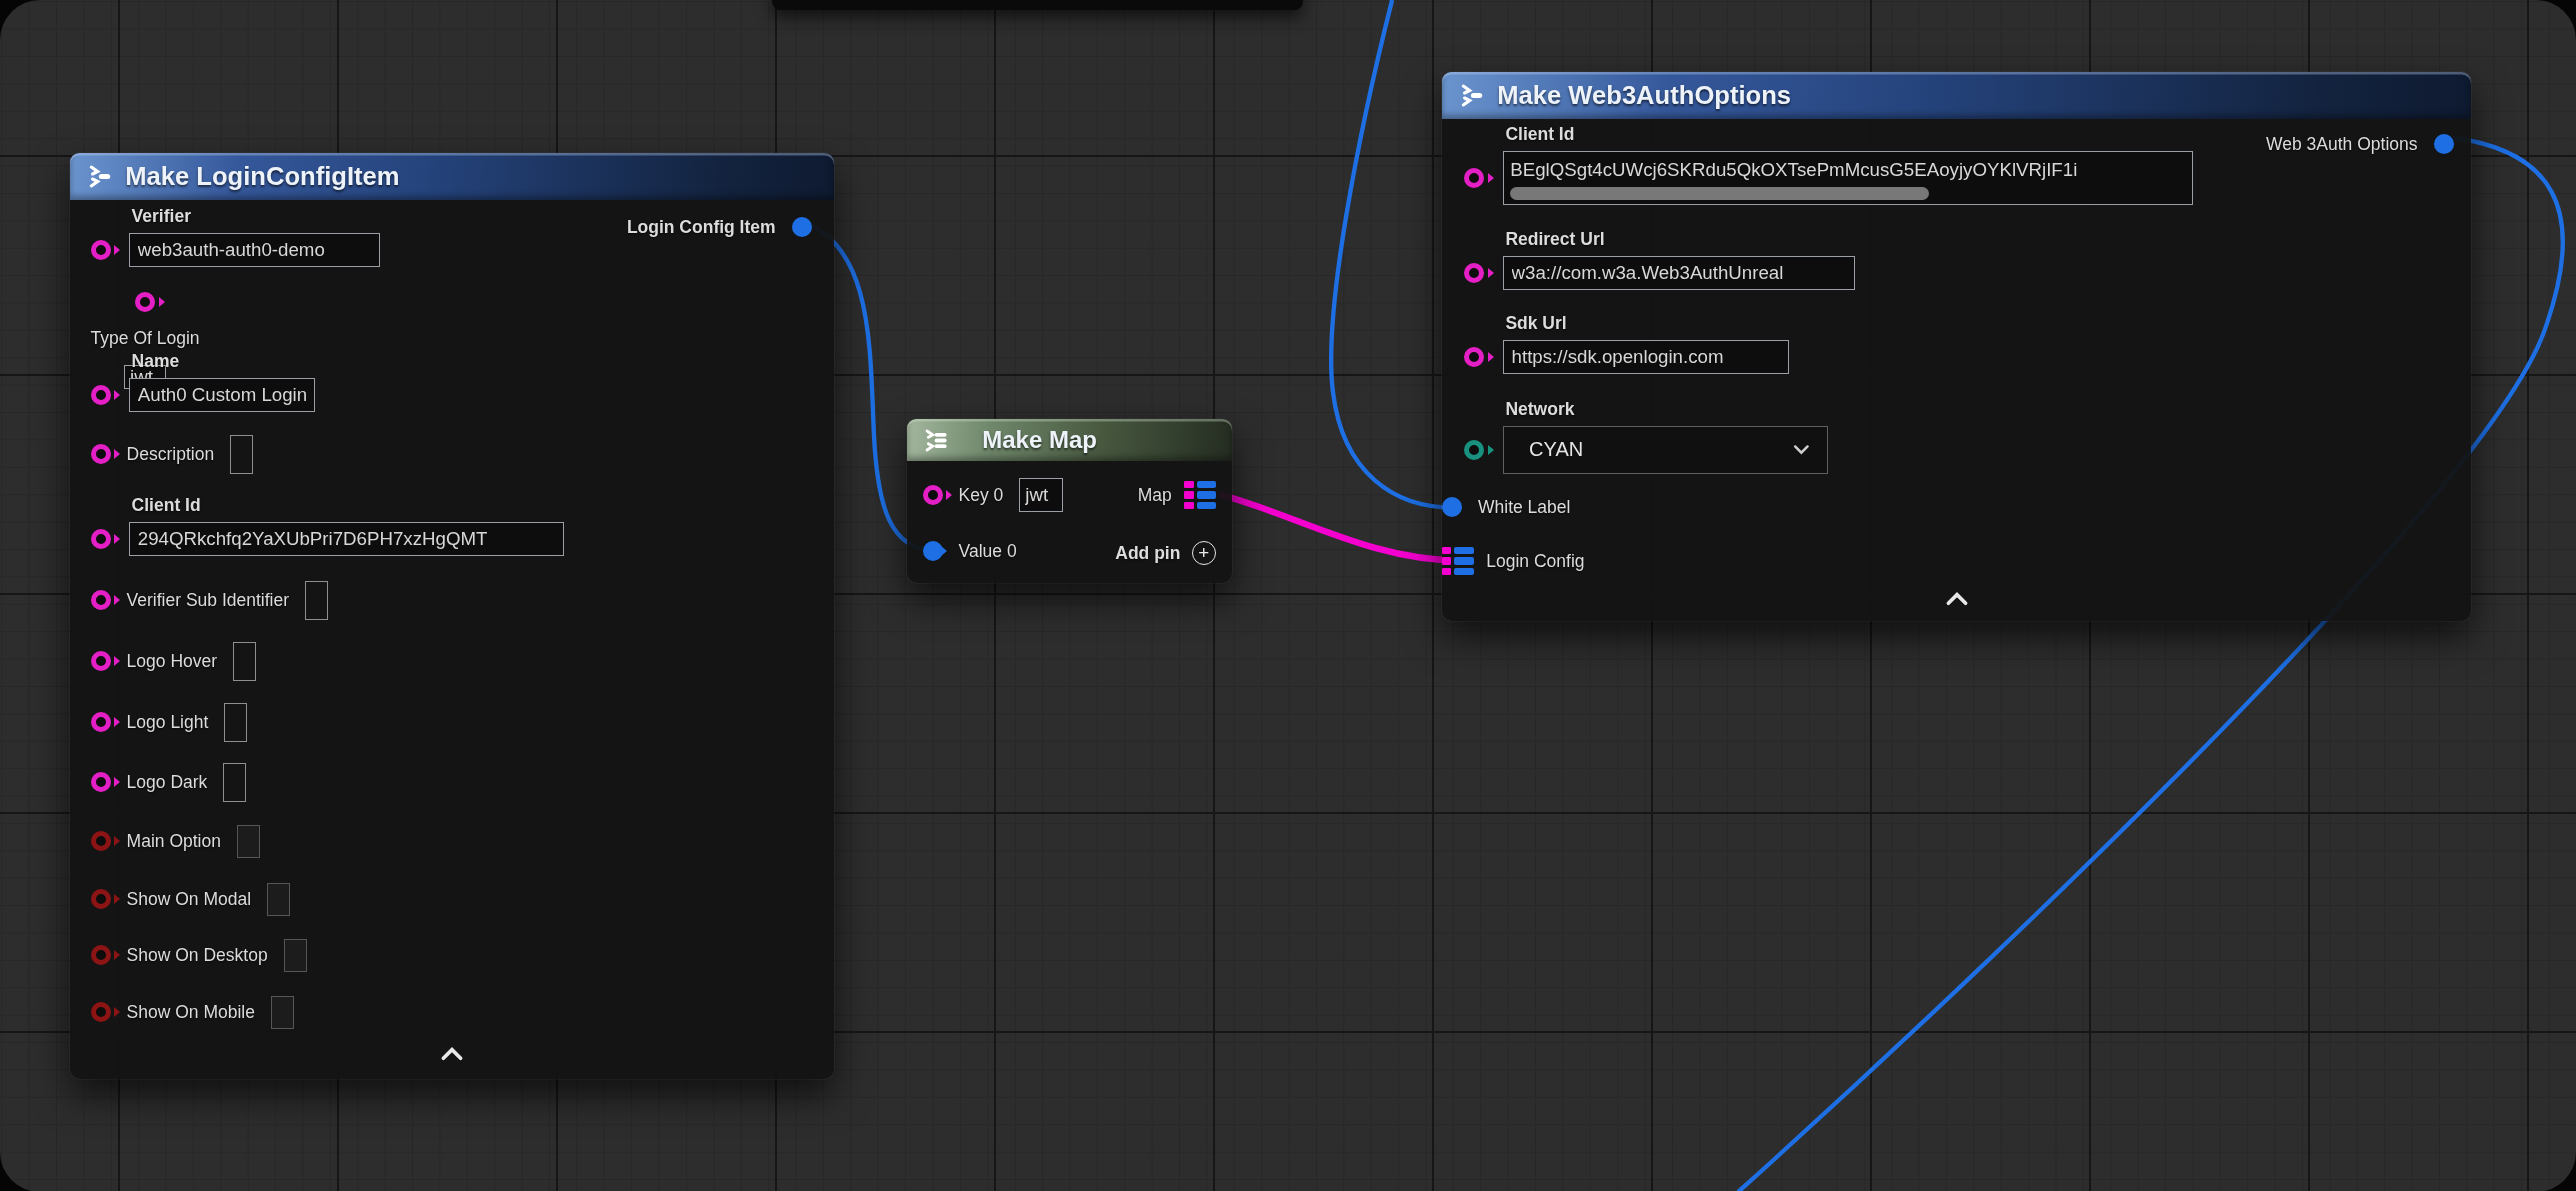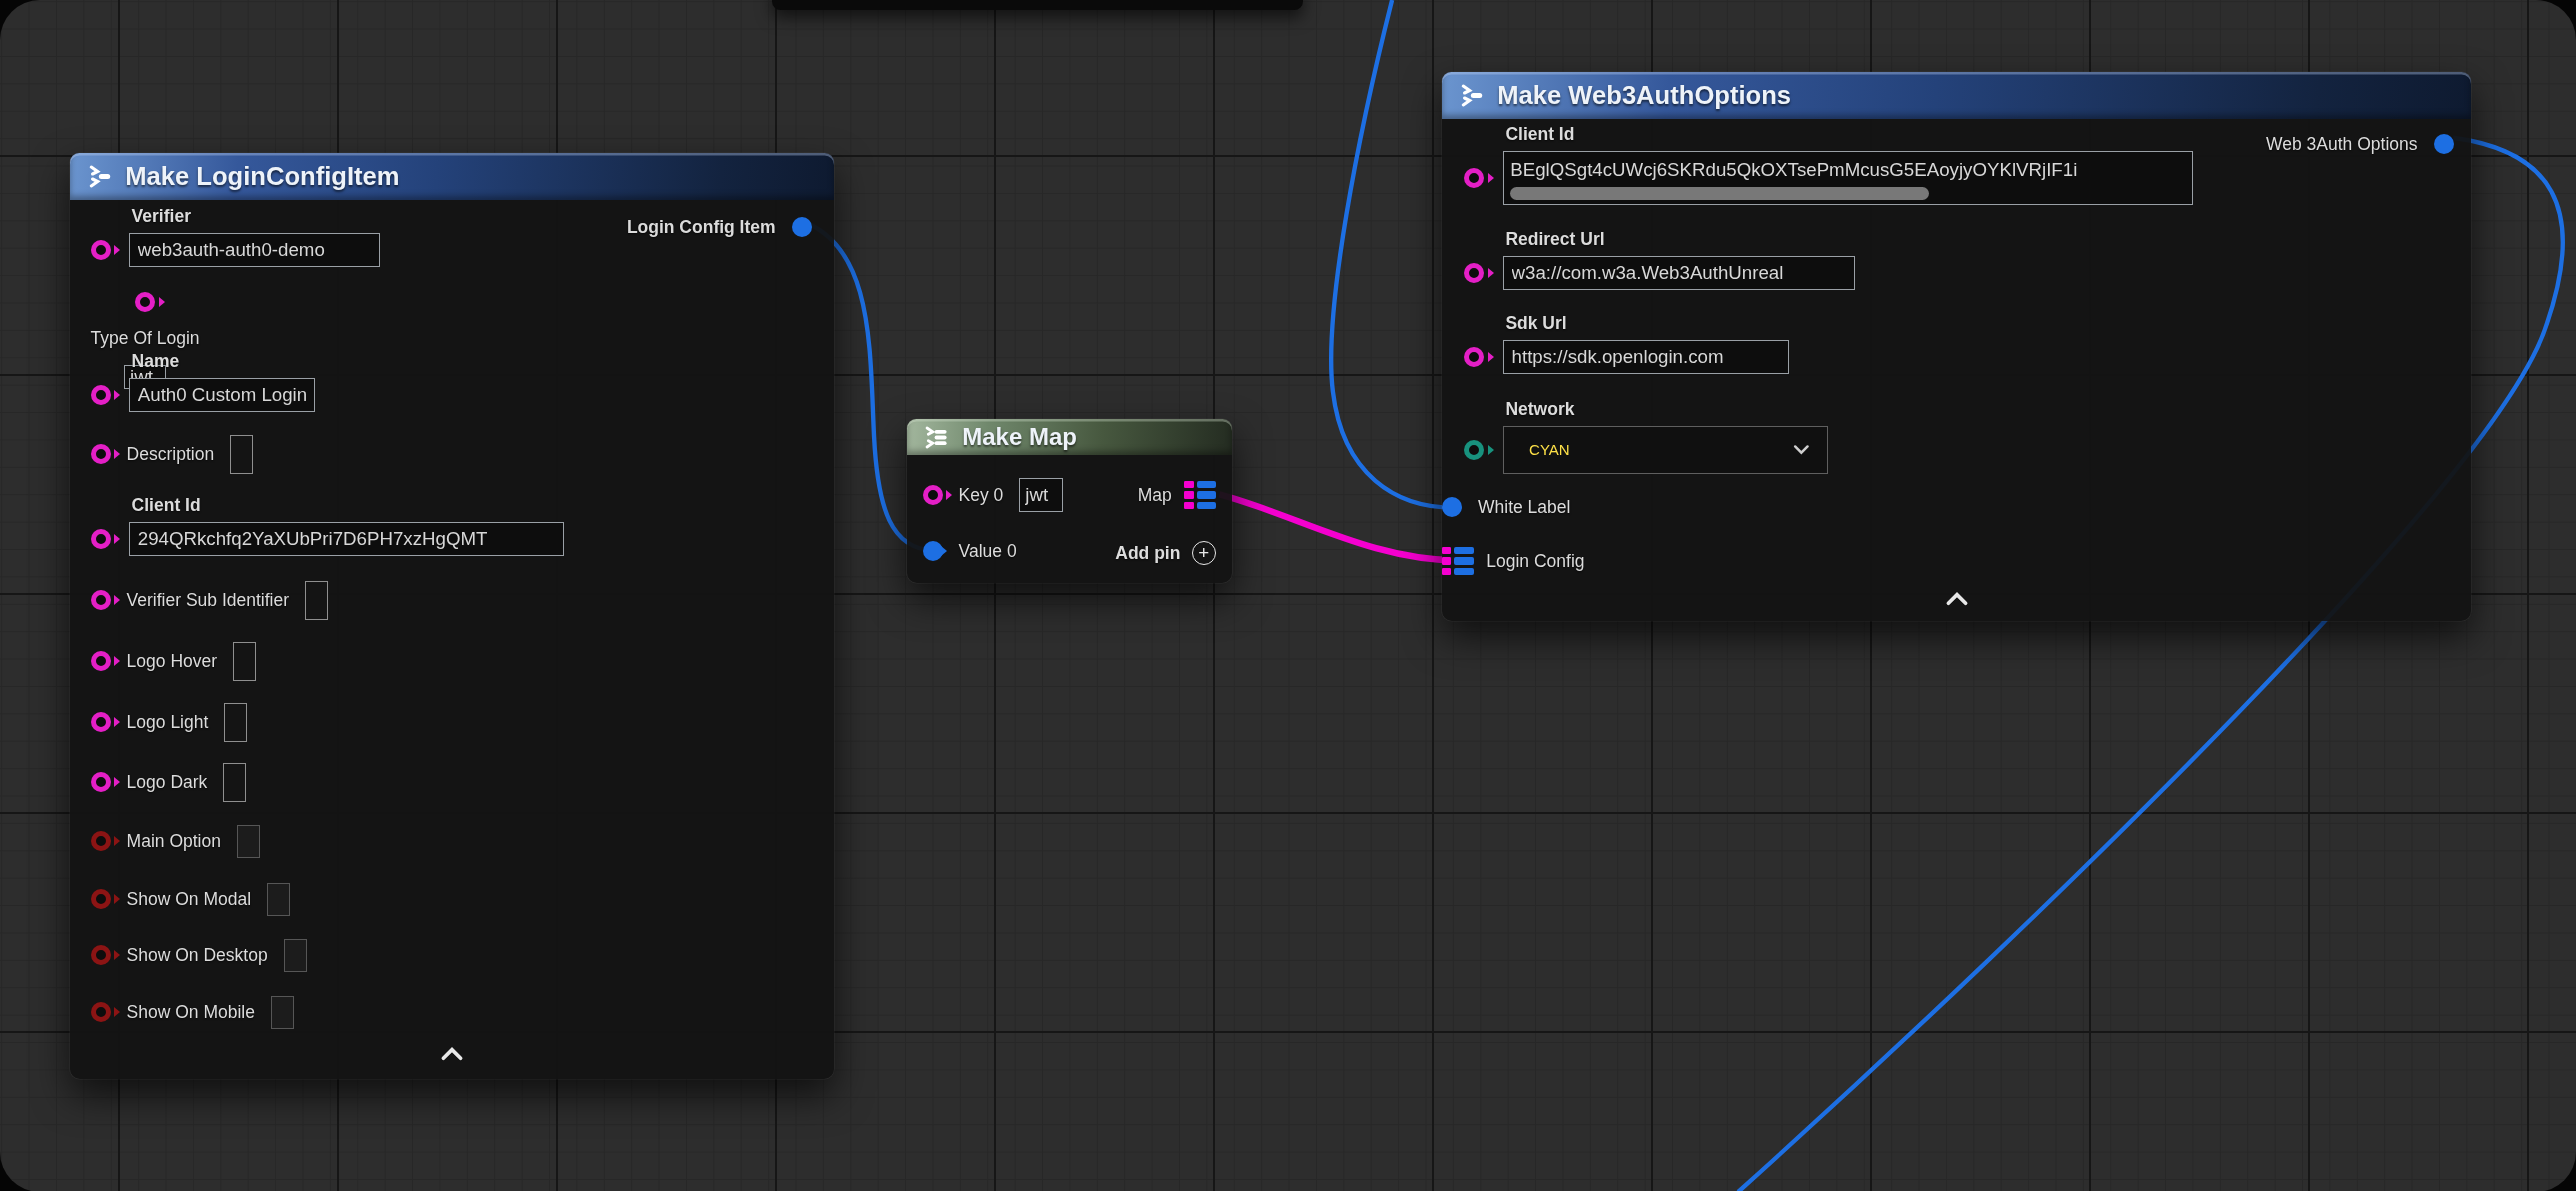--- a/index.html
+++ b/index.html
@@ -36,21 +36,21 @@
     border-left:6.9px solid var(--c);border-top:5px solid transparent;border-bottom:5px solid transparent;}
   .pin.noarrow::after{display:none;}
   .field{background:#0d0d0d;border:1.2px solid #9aa0a6;color:#d8d8d8;font-size:18.7px;
     font-family:"Liberation Sans",sans-serif;padding:0 7.5px;box-sizing:border-box;height:34px;outline:none;}
   .smallbox{width:23px;height:39px;background:#141414;border:1.2px solid #8f8f8f;box-sizing:border-box;}
   .checkbox{width:23px;height:33px;background:#1c1c1c;border:1.2px solid #565656;box-sizing:border-box;}
   .bigfield{background:#0d0d0d;border:1.2px solid #9aa0a6;box-sizing:border-box;padding:3.7px 6.2px;}
   .bigfield .btext{color:#d8d8d8;font-size:18.7px;line-height:29px;white-space:nowrap;overflow:hidden;}
   .hscroll{height:13.7px;width:62%;background:#787878;border-radius:6.9px;margin-top:2.5px;}
   .dropdown{background:#101010;border:1.2px solid #5f5f5f;box-sizing:border-box;display:flex;align-items:center;
-    justify-content:space-between;padding:0 16px 0 25px;color:#fde047;font-size:15px;}
+    justify-content:space-between;padding:0 16px 0 25px;color:#e5e5e5;font-size:20px;}
   .mappin{display:grid;grid-template-columns:9.4px 19.3px;grid-auto-rows:7.5px;gap:3.1px;flex:0 0 auto;}
   .mappin .mk{background:#f400cf;border-radius:1.2px;}
   .mappin .mv{background:#1d6fe3;border-radius:1.9px;}
   .collapse{position:absolute;left:50%;transform:translateX(-50%);}
   .offnode{position:absolute;background:#0a0a0a;border-radius:8.7px;box-shadow:0 7.5px 16px rgba(0,0,0,0.6);}
   .addpin-ic{width:22.4px;height:22.4px;border-radius:50%;border:1.9px solid #e8e8e8;display:flex;
     align-items:center;justify-content:center;color:#e8e8e8;font-size:18.7px;line-height:1;flex:0 0 auto;}
 </style>
 </head>
 <body>
@@ -168,21 +168,21 @@
     </div>
 
     <div class="collapse" style="top:893px;">
       <svg width="27.4" height="16" viewBox="0 0 44 26">
           <polyline points="8,20 22,6 36,20" stroke="#e8e8e8" stroke-width="6" fill="none" stroke-linecap="round"></polyline>
         </svg>
     </div>
   </div>
 
   <div class="node" style="left:907px;top:419px;width:325px;height:164px;">
-    <div class="nheader green" style="height:36px;">
+    <div class="nheader green" style="height:42px;gap:20px;">
       <span class="hicon">
         <svg width="29" height="29" viewBox="0 0 46 46">
             <path d="M8 8 L17 14 L10 18" stroke="#ffffff" stroke-width="4.5" fill="none" stroke-linecap="round"></path>
             <path d="M10 28 L17 32 L8 38" stroke="#ffffff" stroke-width="4.5" fill="none" stroke-linecap="round"></path>
             <rect x="20" y="11" width="19" height="6" rx="3" fill="#ffffff"></rect>
             <rect x="20" y="20" width="19" height="6" rx="3" fill="#ffffff"></rect>
             <rect x="20" y="29" width="19" height="6" rx="3" fill="#ffffff"></rect>
           </svg>
       </span>
       <span class="ntitle" style="font-size:24px;">Make Map</span>

